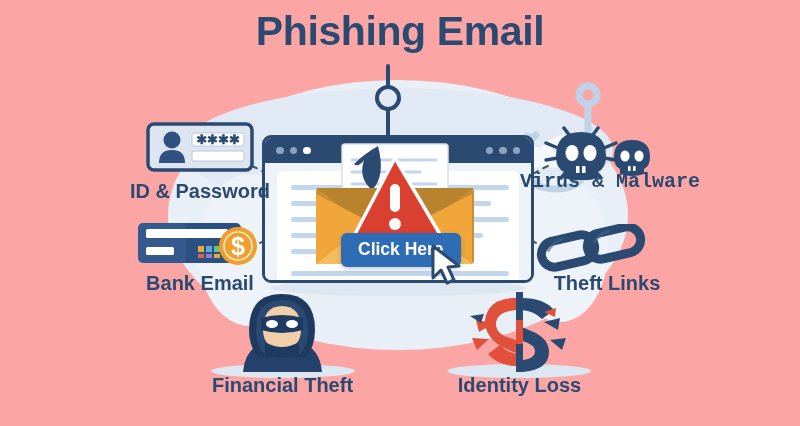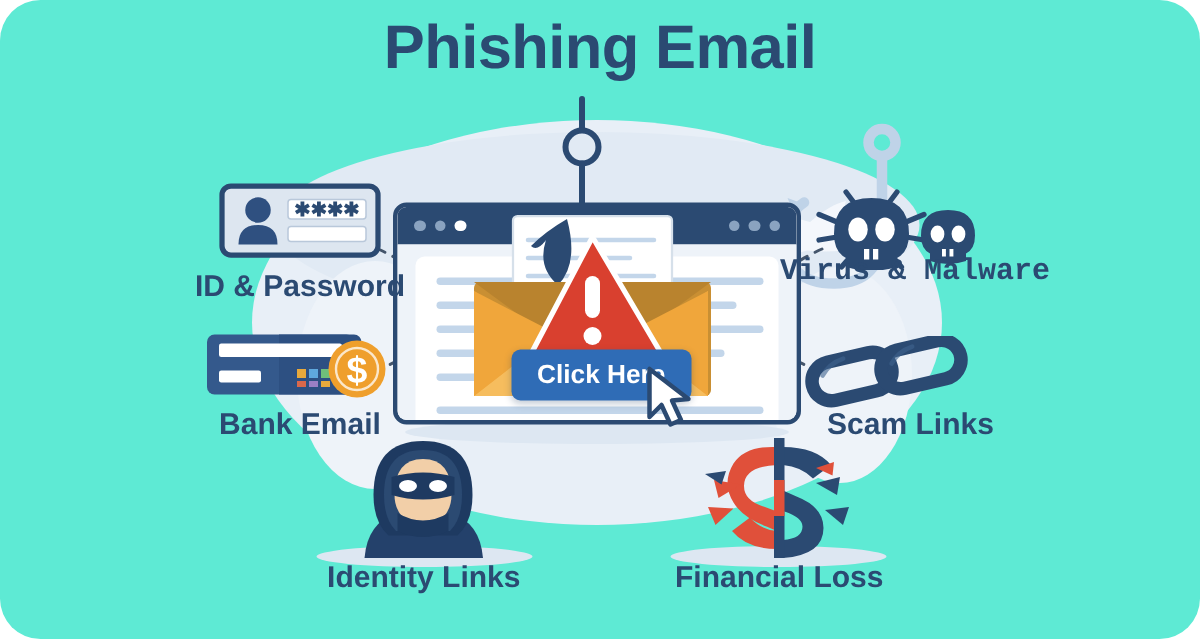--- a/index.html
+++ b/index.html
@@ -2,21 +2,21 @@
 <html><head>
 <meta charset="utf-8">
 <style>
   html,body{margin:0;padding:0;}
   body{
     width:800px;height:426px;
     background:#ffffff;
     font-family:"Liberation Sans", sans-serif;
     overflow:hidden;
   }
-  #stage{position:relative;width:800px;height:426px;overflow:hidden;background:#5eead4;border-radius:27px;}
+  #stage{position:relative;width:800px;height:426px;overflow:hidden;background:#fca5a5;}
 
   
   .bg-svg{position:absolute;left:0;top:0;width:800px;height:426px;}
 
   
   #title{
     position:absolute;left:0;top:8px;width:800px;
     text-align:center;
     font-size:41px;font-weight:bold;letter-spacing:-0.4px;
     color:#2b4a72;
@@ -259,41 +259,41 @@
     <svg class="icon-wrap" height="48" viewBox="0 0 160 48">
       <g fill="none" stroke="#2b4a72" stroke-width="9" stroke-linecap="round">
         <rect x="14" y="14" width="54" height="26" rx="13" transform="rotate(-13 41 27)"></rect>
         <rect x="60" y="6" width="54" height="26" rx="13" transform="rotate(-13 87 19)"></rect>
       </g>
       <g fill="none" stroke="#3f648f" stroke-width="3" stroke-linecap="round" opacity="0.6">
         <path d="M22 22 q6 -7 16 -8" transform="rotate(-13 41 27)"></path>
         <path d="M68 14 q6 -7 16 -8" transform="rotate(-13 87 19)"></path>
       </g>
     </svg>
-    <div class="caption">Scam Links</div>
+    <div class="caption">Theft Links</div>
   </div>
 
   <div class="node" id="node-identity">
     <svg class="icon-wrap" height="80" viewBox="0 0 175 80">
 
       <path d="M48 80 q2 -24 22 -30 l35 0 q20 6 22 30 z" fill="#24416b"></path>
 
       <path d="M87 2 q33 0 33 36 q0 18 -10 27 l-46 0 q-10 -9 -10 -27 q0 -36 33 -36 z" fill="#1e3a61"></path>
 
       <path d="M87 8 q26 0 26 30 q0 16 -8 24 l-36 0 q-8 -8 -8 -24 q0 -30 26 -30 z" fill="#2b4a72"></path>
 
       <path d="M87 14 q19 0 19 24 q0 16 -19 24 q-19 -8 -19 -24 q0 -24 19 -24 z" fill="#f2cfa8"></path>
 
       <path d="M66 26 q21 -6 42 0 l0 12 q-21 6 -42 0 z" fill="#1e3a61"></path>
       <ellipse cx="77" cy="32" rx="6" ry="4" fill="#ffffff"></ellipse>
       <ellipse cx="97" cy="32" rx="6" ry="4" fill="#ffffff"></ellipse>
 
       <path d="M70 50 q17 10 34 0 l0 12 q-17 8 -34 0 z" fill="#1e3a61"></path>
     </svg>
-    <div class="caption">Identity Links</div>
+    <div class="caption">Financial Theft</div>
   </div>
 
   <div class="node" id="node-financial">
     <svg class="icon-wrap" height="80" viewBox="0 0 175 80">
 
       <g fill="#e0503a">
         <path d="M86 6 l0 12 q-22 1 -22 14 q0 10 14 14 l8 3 l0 13 l-7 -3 q-16 -6 -22 -16 q-8 -13 0 -26 q8 -12 29 -11 z"></path>
         <path d="M86 42 l0 32 q-20 0 -30 -12 l12 -9 q7 8 18 9 z"></path>
       </g>
 
@@ -307,16 +307,16 @@
 
       <g>
         <path d="M44 28 l18 3 l-15 9 z" fill="#e0503a"></path>
         <path d="M40 46 l17 1 l-12 11 z" fill="#e0503a"></path>
         <path d="M38 24 l14 -2 l-3 9 z" fill="#2b4a72"></path>
         <path d="M128 26 l-16 4 l14 8 z" fill="#2b4a72"></path>
         <path d="M134 46 l-16 2 l12 10 z" fill="#2b4a72"></path>
         <path d="M124 16 l-12 4 l11 5 z" fill="#e0503a"></path>
       </g>
     </svg>
-    <div class="caption">Financial Loss</div>
+    <div class="caption">Identity Loss</div>
   </div>
 
 </div>
 
 </body></html>

